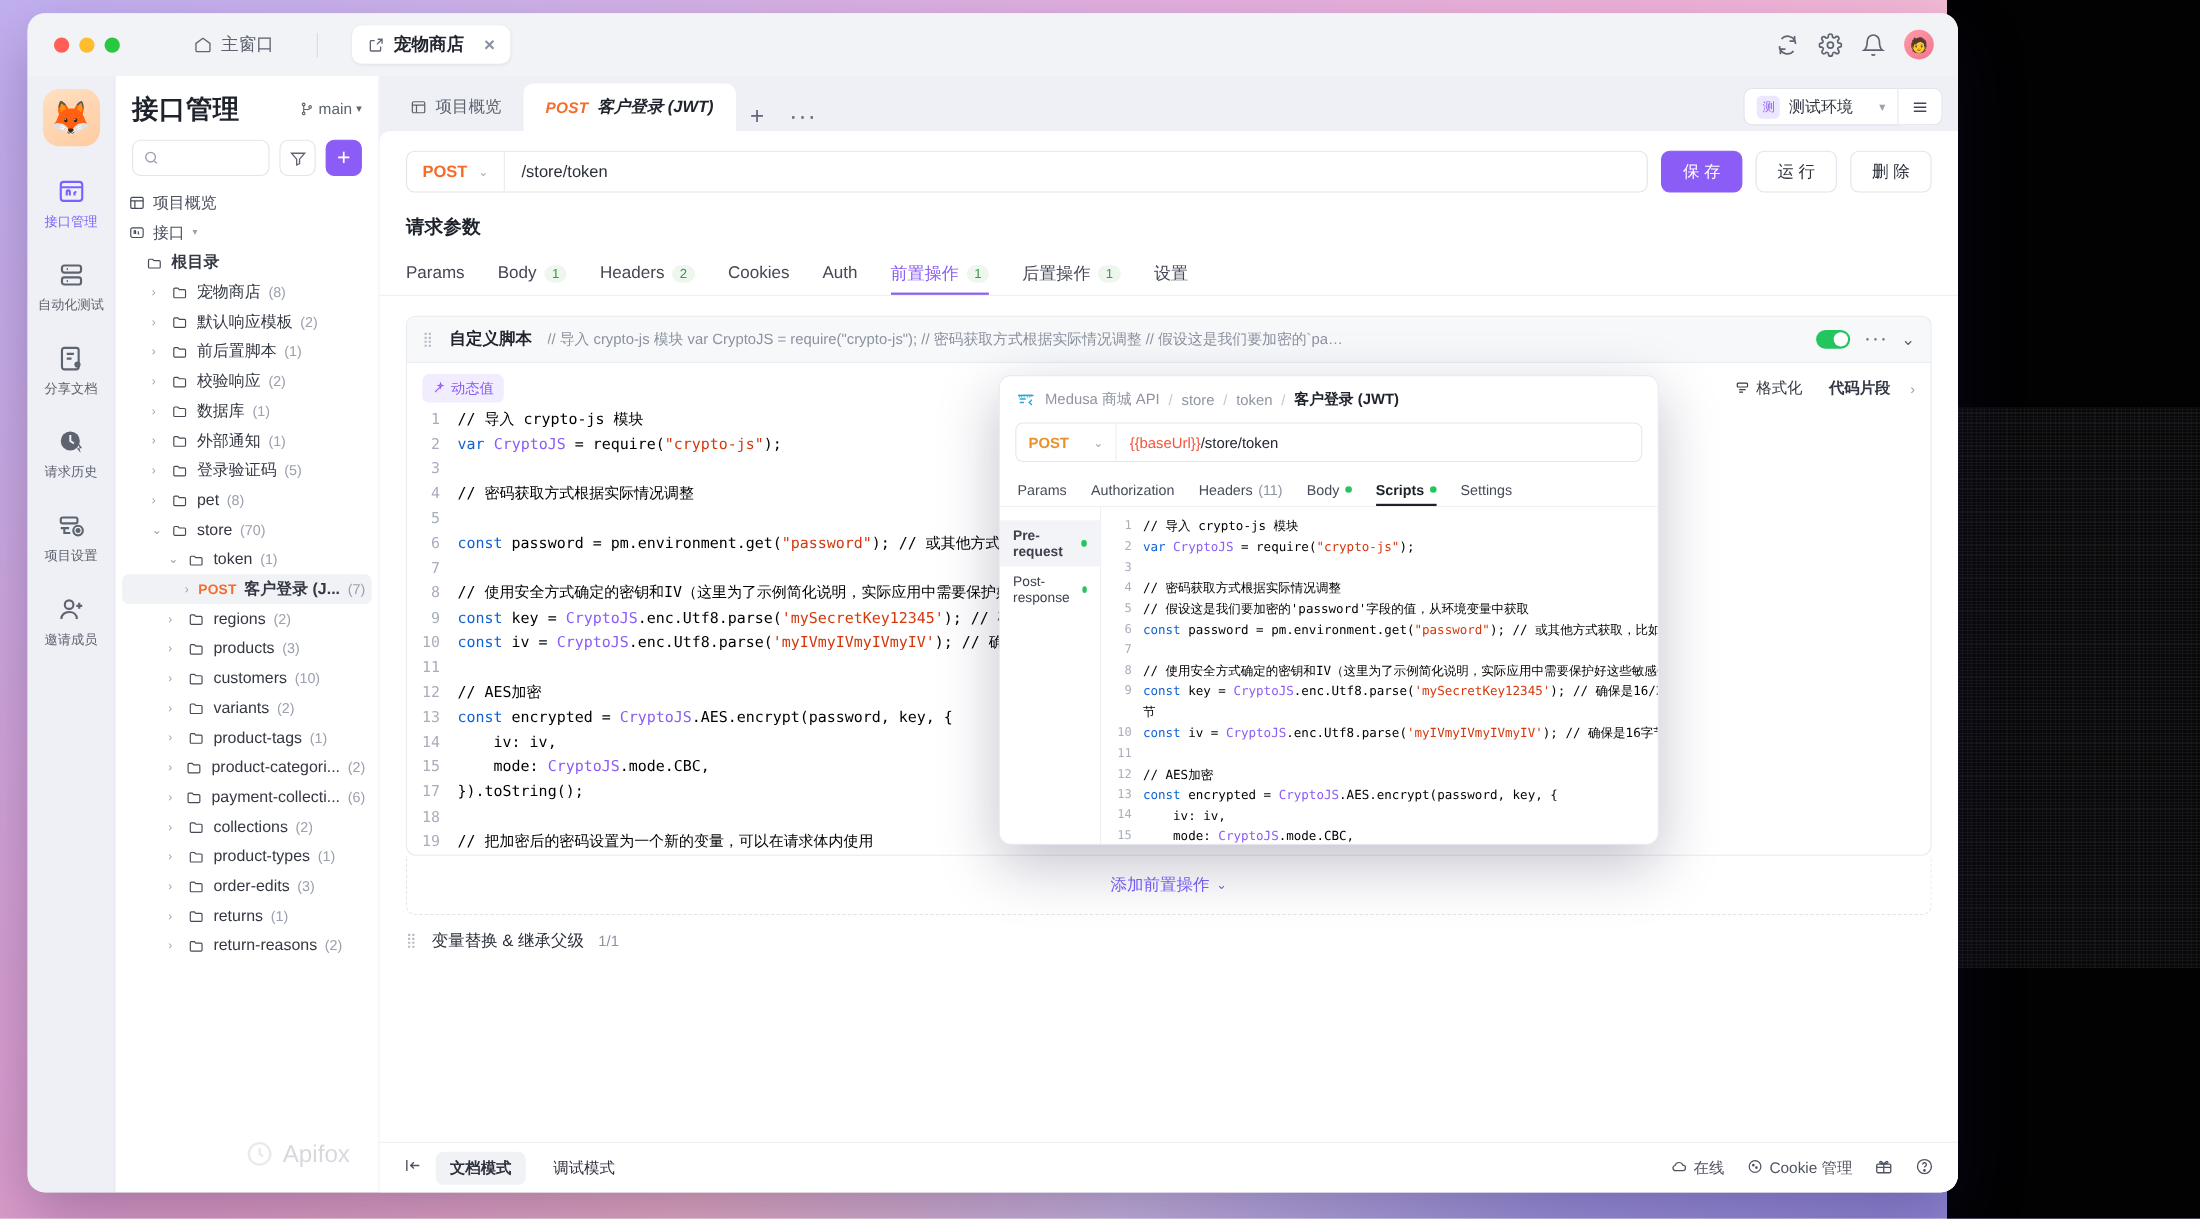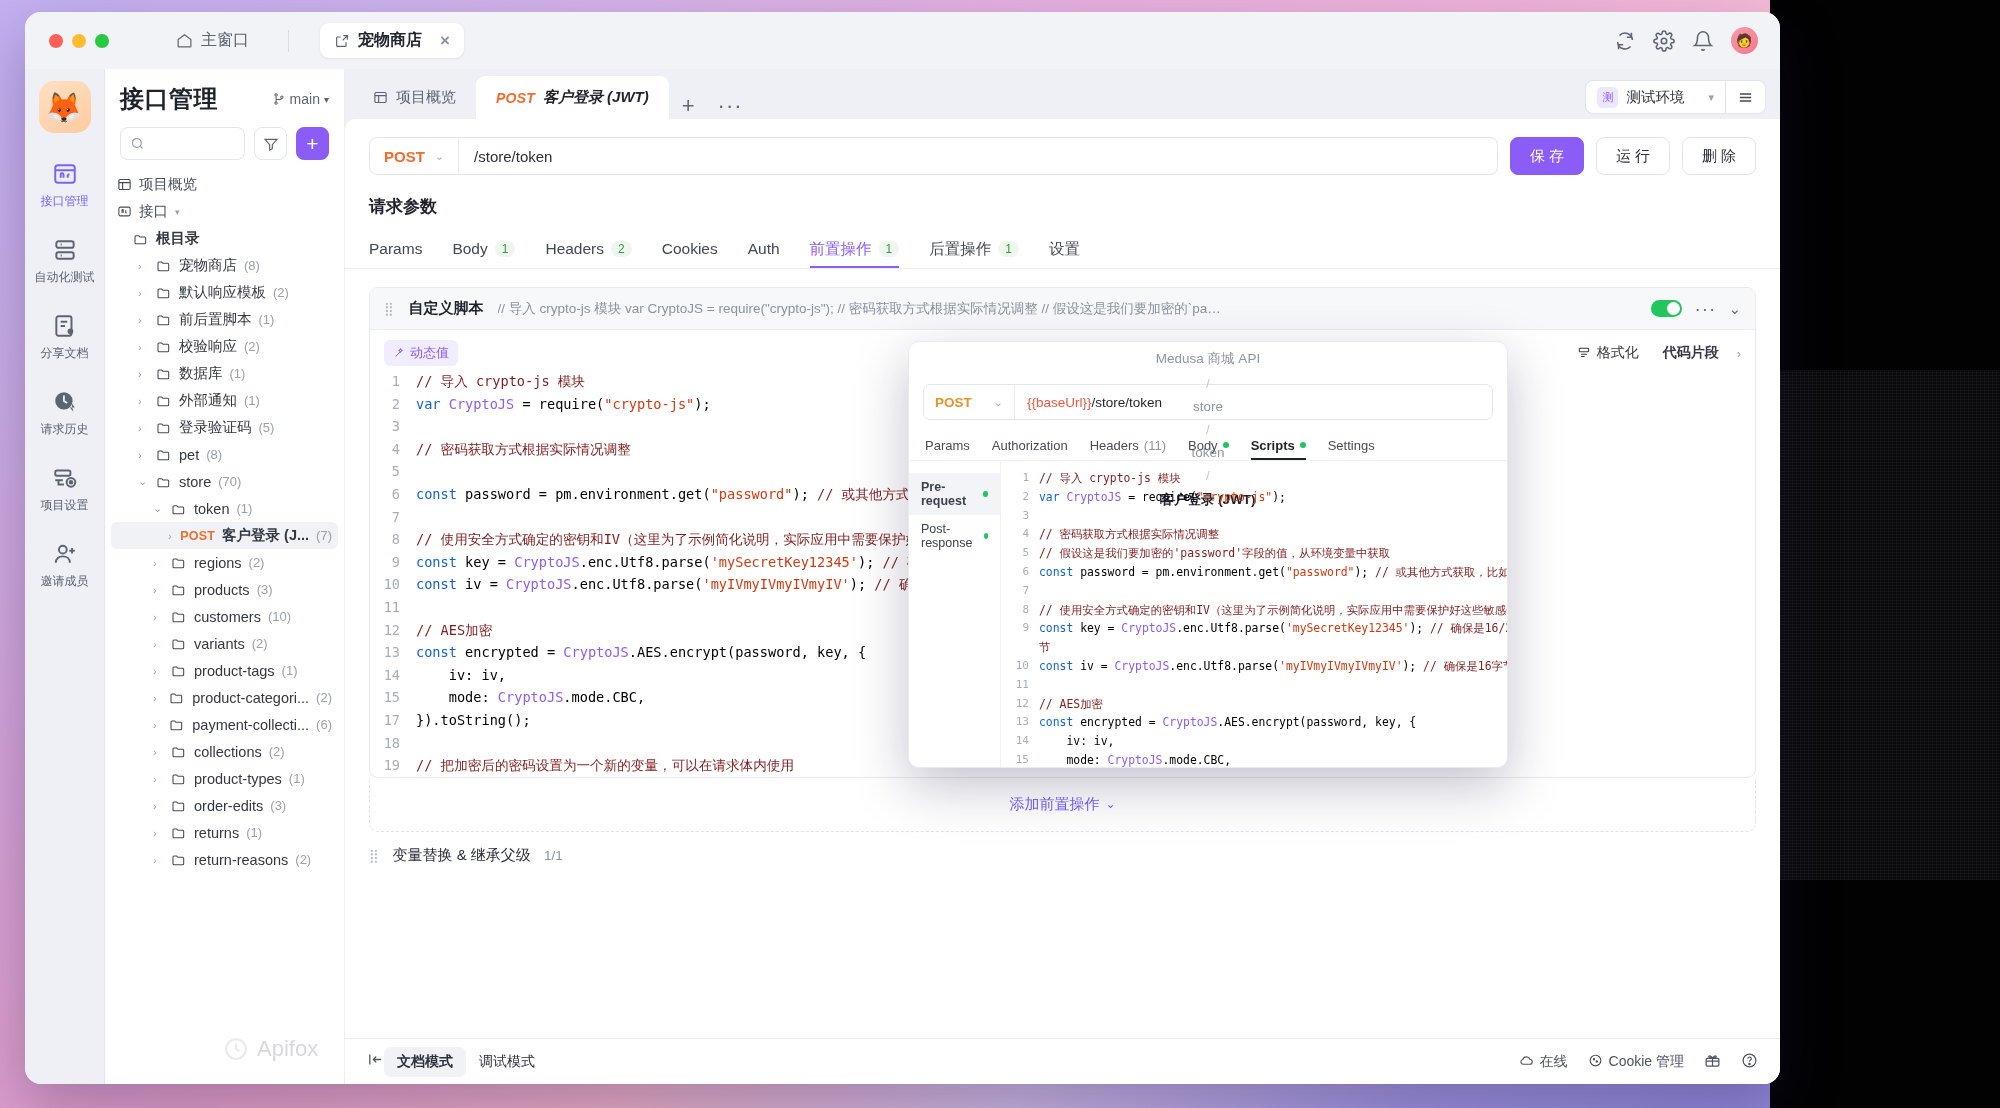--- a/index.html
+++ b/index.html
@@ -236,49 +236,49 @@
   .tool-btn{ font-size:14px;color:#333844; display:flex;align-items:center;gap:6px; padding:5px 10px; border-radius:6px;}
   #sc-tools-right{ margin-left:auto; display:flex; align-items:center; gap:4px;}
 
   .code{
     font-family:"DejaVu Sans Mono","Liberation Mono",monospace;
     font-size:13.6px; line-height:22.6px; overflow:hidden; flex:1;
   }
   .cline{ display:flex; }
   .lnum{ width:46px; text-align:right; padding-right:16px; color:#a8aebb; flex:none; user-select:none;}
   .ctxt{ white-space:pre; }
-  .cm{color:#7f1d1d}.kw{color:#0f62d6}.str{color:#d4380d}.ty{color:#8b5cf6}
+  .cm{color:#000000}.kw{color:#0f62d6}.str{color:#d4380d}.ty{color:#8b5cf6}
 
   #add-pre{
     margin:0 24px; height:54px; border:1px dashed #e0e3ea; border-top:none; border-radius:0 0 9px 9px;
     display:flex;align-items:center;justify-content:center; color:#7b61ff; font-size:15px; gap:6px;
   }
   #var-row{
     margin:14px 24px 0 24px; display:flex;align-items:center;gap:13px; font-size:15px;color:#2a2f39;
   }
   #var-row .frac{ color:#8d93a1; font-size:13.5px;}
 
   #statusbar{
-    height:46px; border-top:1px solid #edeff3; display:flex; align-items:center; padding:0 22px;
+    height:46px; border-top:1px solid #edeff3; display:flex; align-items:center; gap:12px; padding:0 22px;
     margin-top:auto;
   }
   .mode-btn{
     font-size:14px; color:#2c313b; padding:6px 13px; border-radius:7px;
   }
   .mode-btn.on{ background:#f1f2f6; font-weight:600;}
   #sb-right{ margin-left:auto; display:flex; align-items:center; gap:20px; font-size:14px; color:#4e5361;}
   .sb-i{ display:flex;gap:6px;}
 
   
   #popup{
     position:absolute; left:908px; top:341px; width:600px; height:427px;
     background:#fff; border-radius:11px; box-shadow:0 18px 54px rgba(25,20,60,.26);
     overflow:hidden; border:1px solid #e9ebf1;
   }
-  #pp-crumb{ height:42px; display:flex;align-items:center;gap:8px;padding:0 14px; font-size:13.5px;flex-direction:column;}
+  #pp-crumb{ height:42px; display:flex;align-items:center;gap:8px;padding:0 14px; font-size:13.5px;}
   .crumb-dim{ color:#8f95a3;}
   .crumb-cur{ color:#1d212a; font-weight:700;}
   .crumb-sep{ color:#c3c7d1;}
   #pp-url{
     margin:0 14px; height:36px; border:1px solid #e4e6ed; border-radius:7px;
     display:flex;align-items:center;
   }
   #pp-method{ display:flex;align-items:center;gap:22px;padding:0 11px; border-right:1px solid #ebedf2;height:100%; }
   #pp-method b{ color:#e8922a; font-size:13.5px; font-weight:700;}
   #pp-urlval{ padding-left:12px; font-size:13.5px; color:#22262f;}

